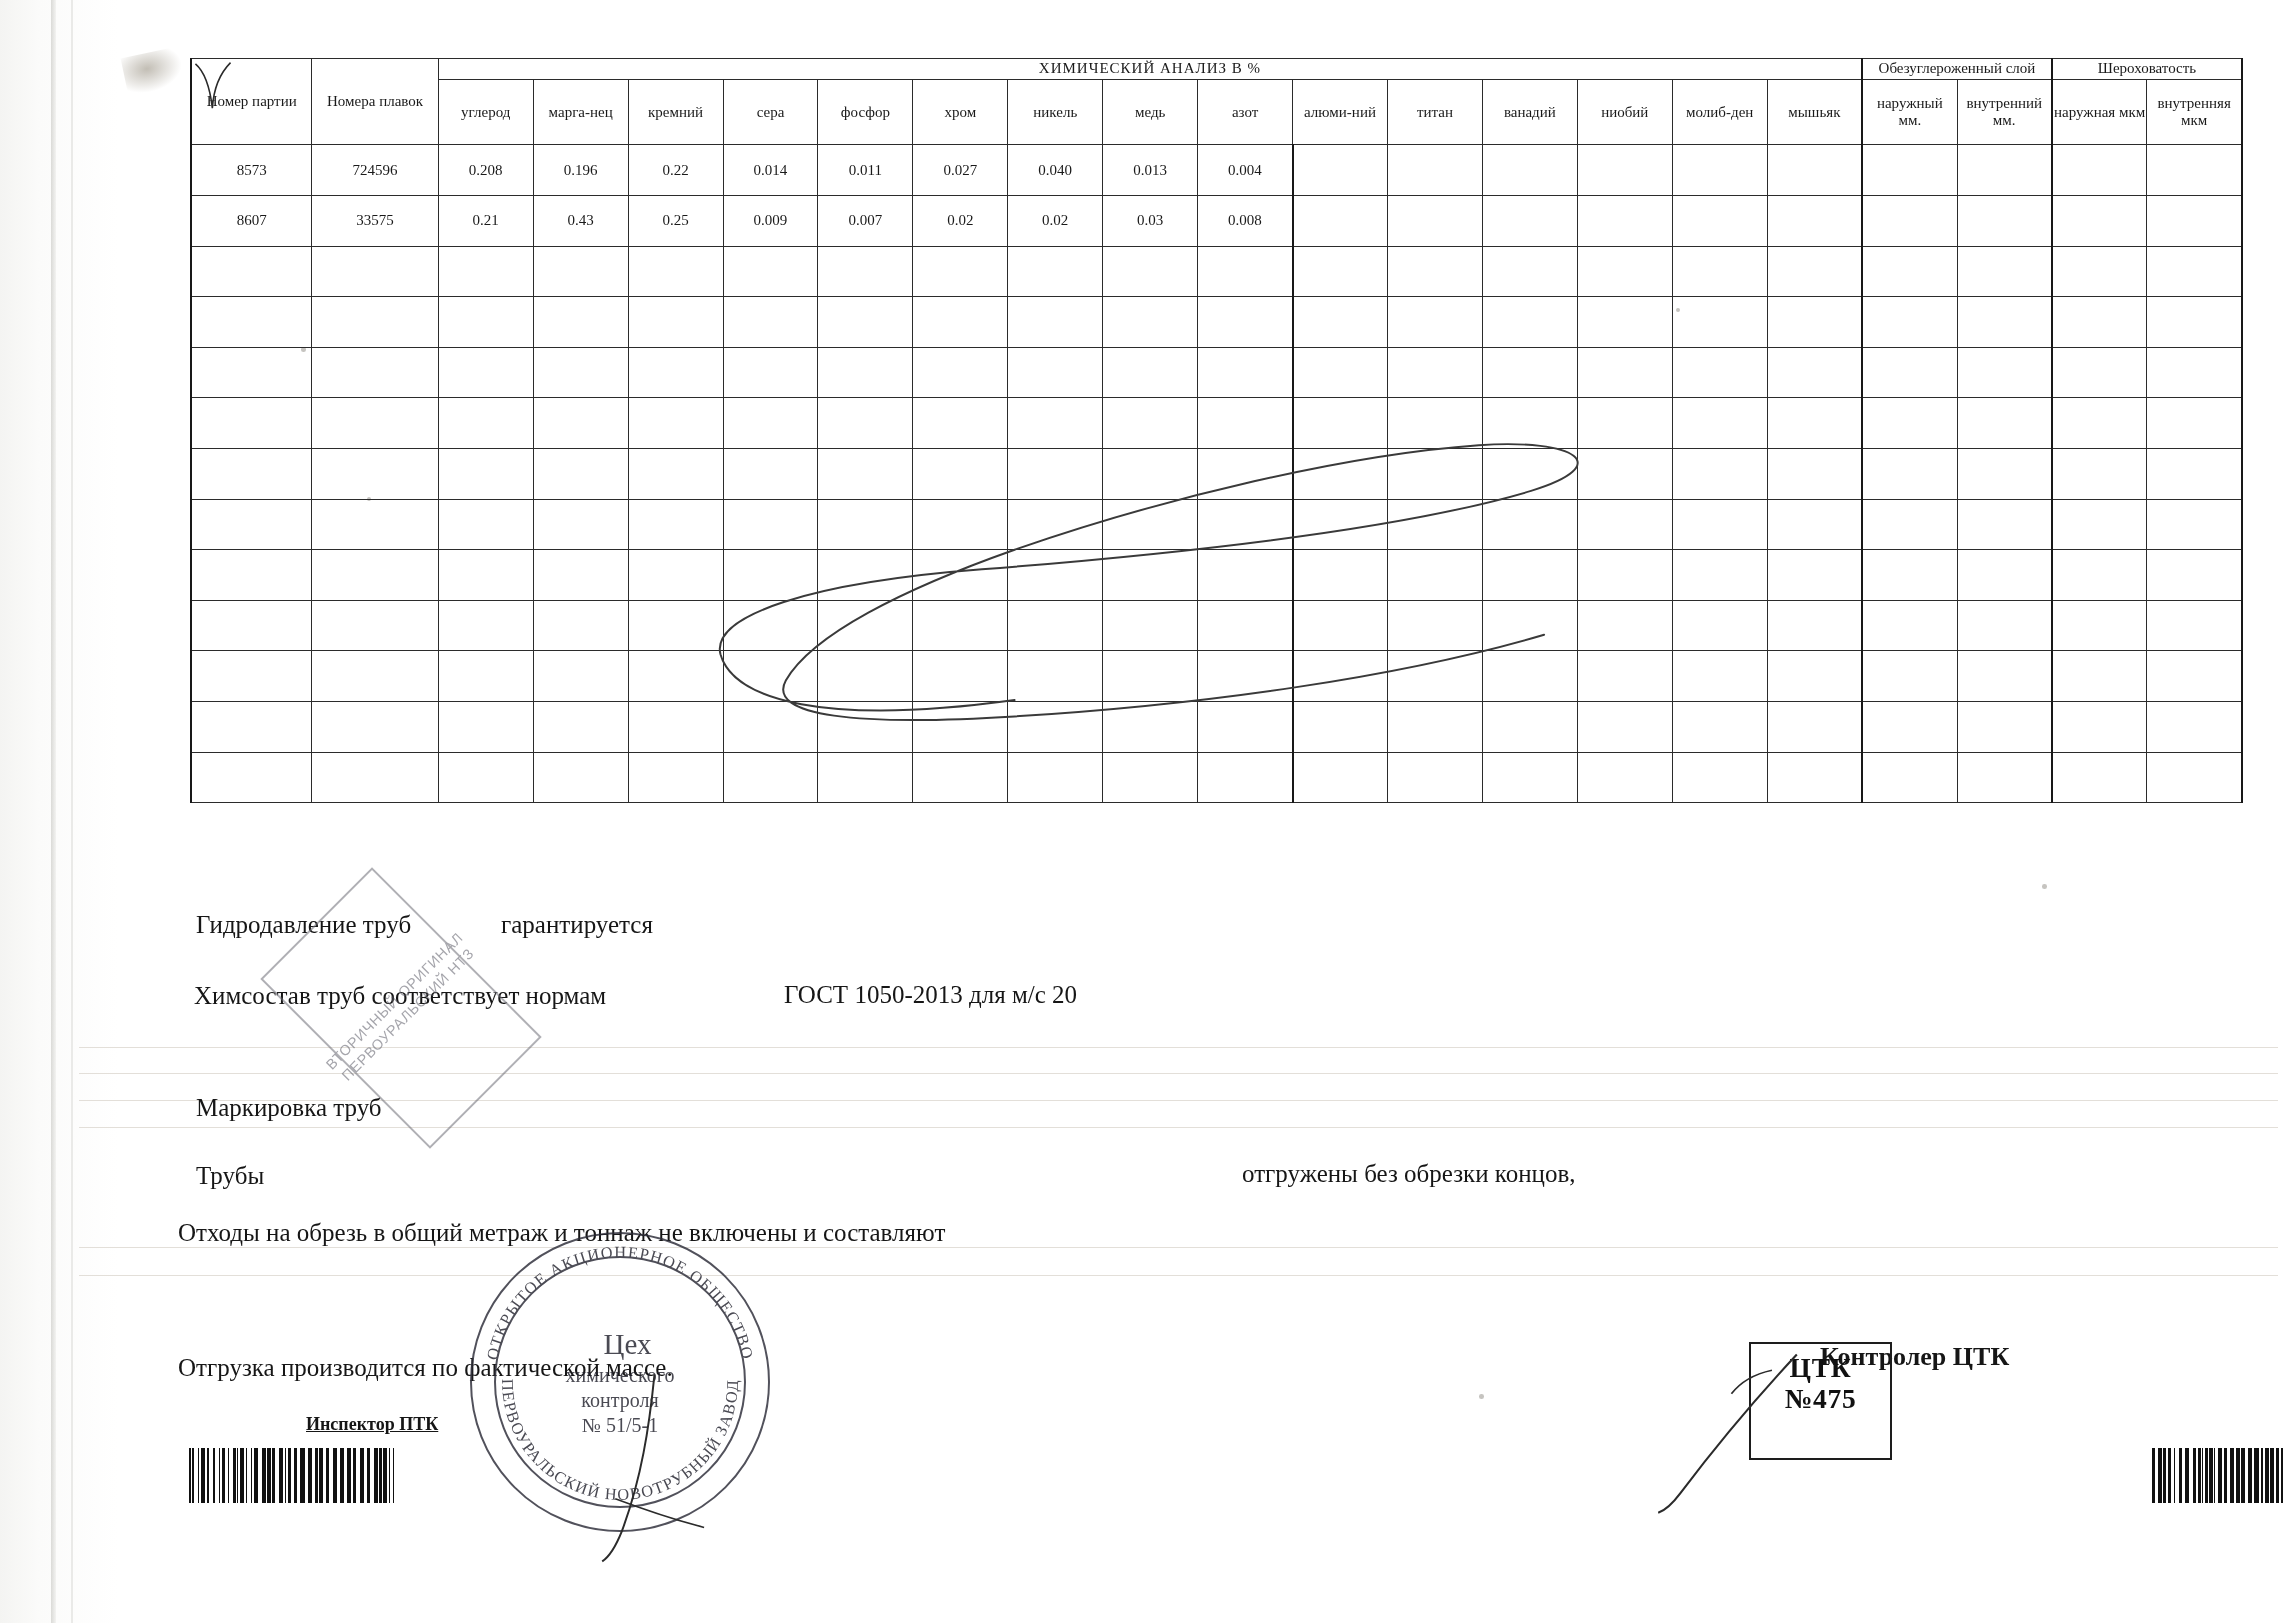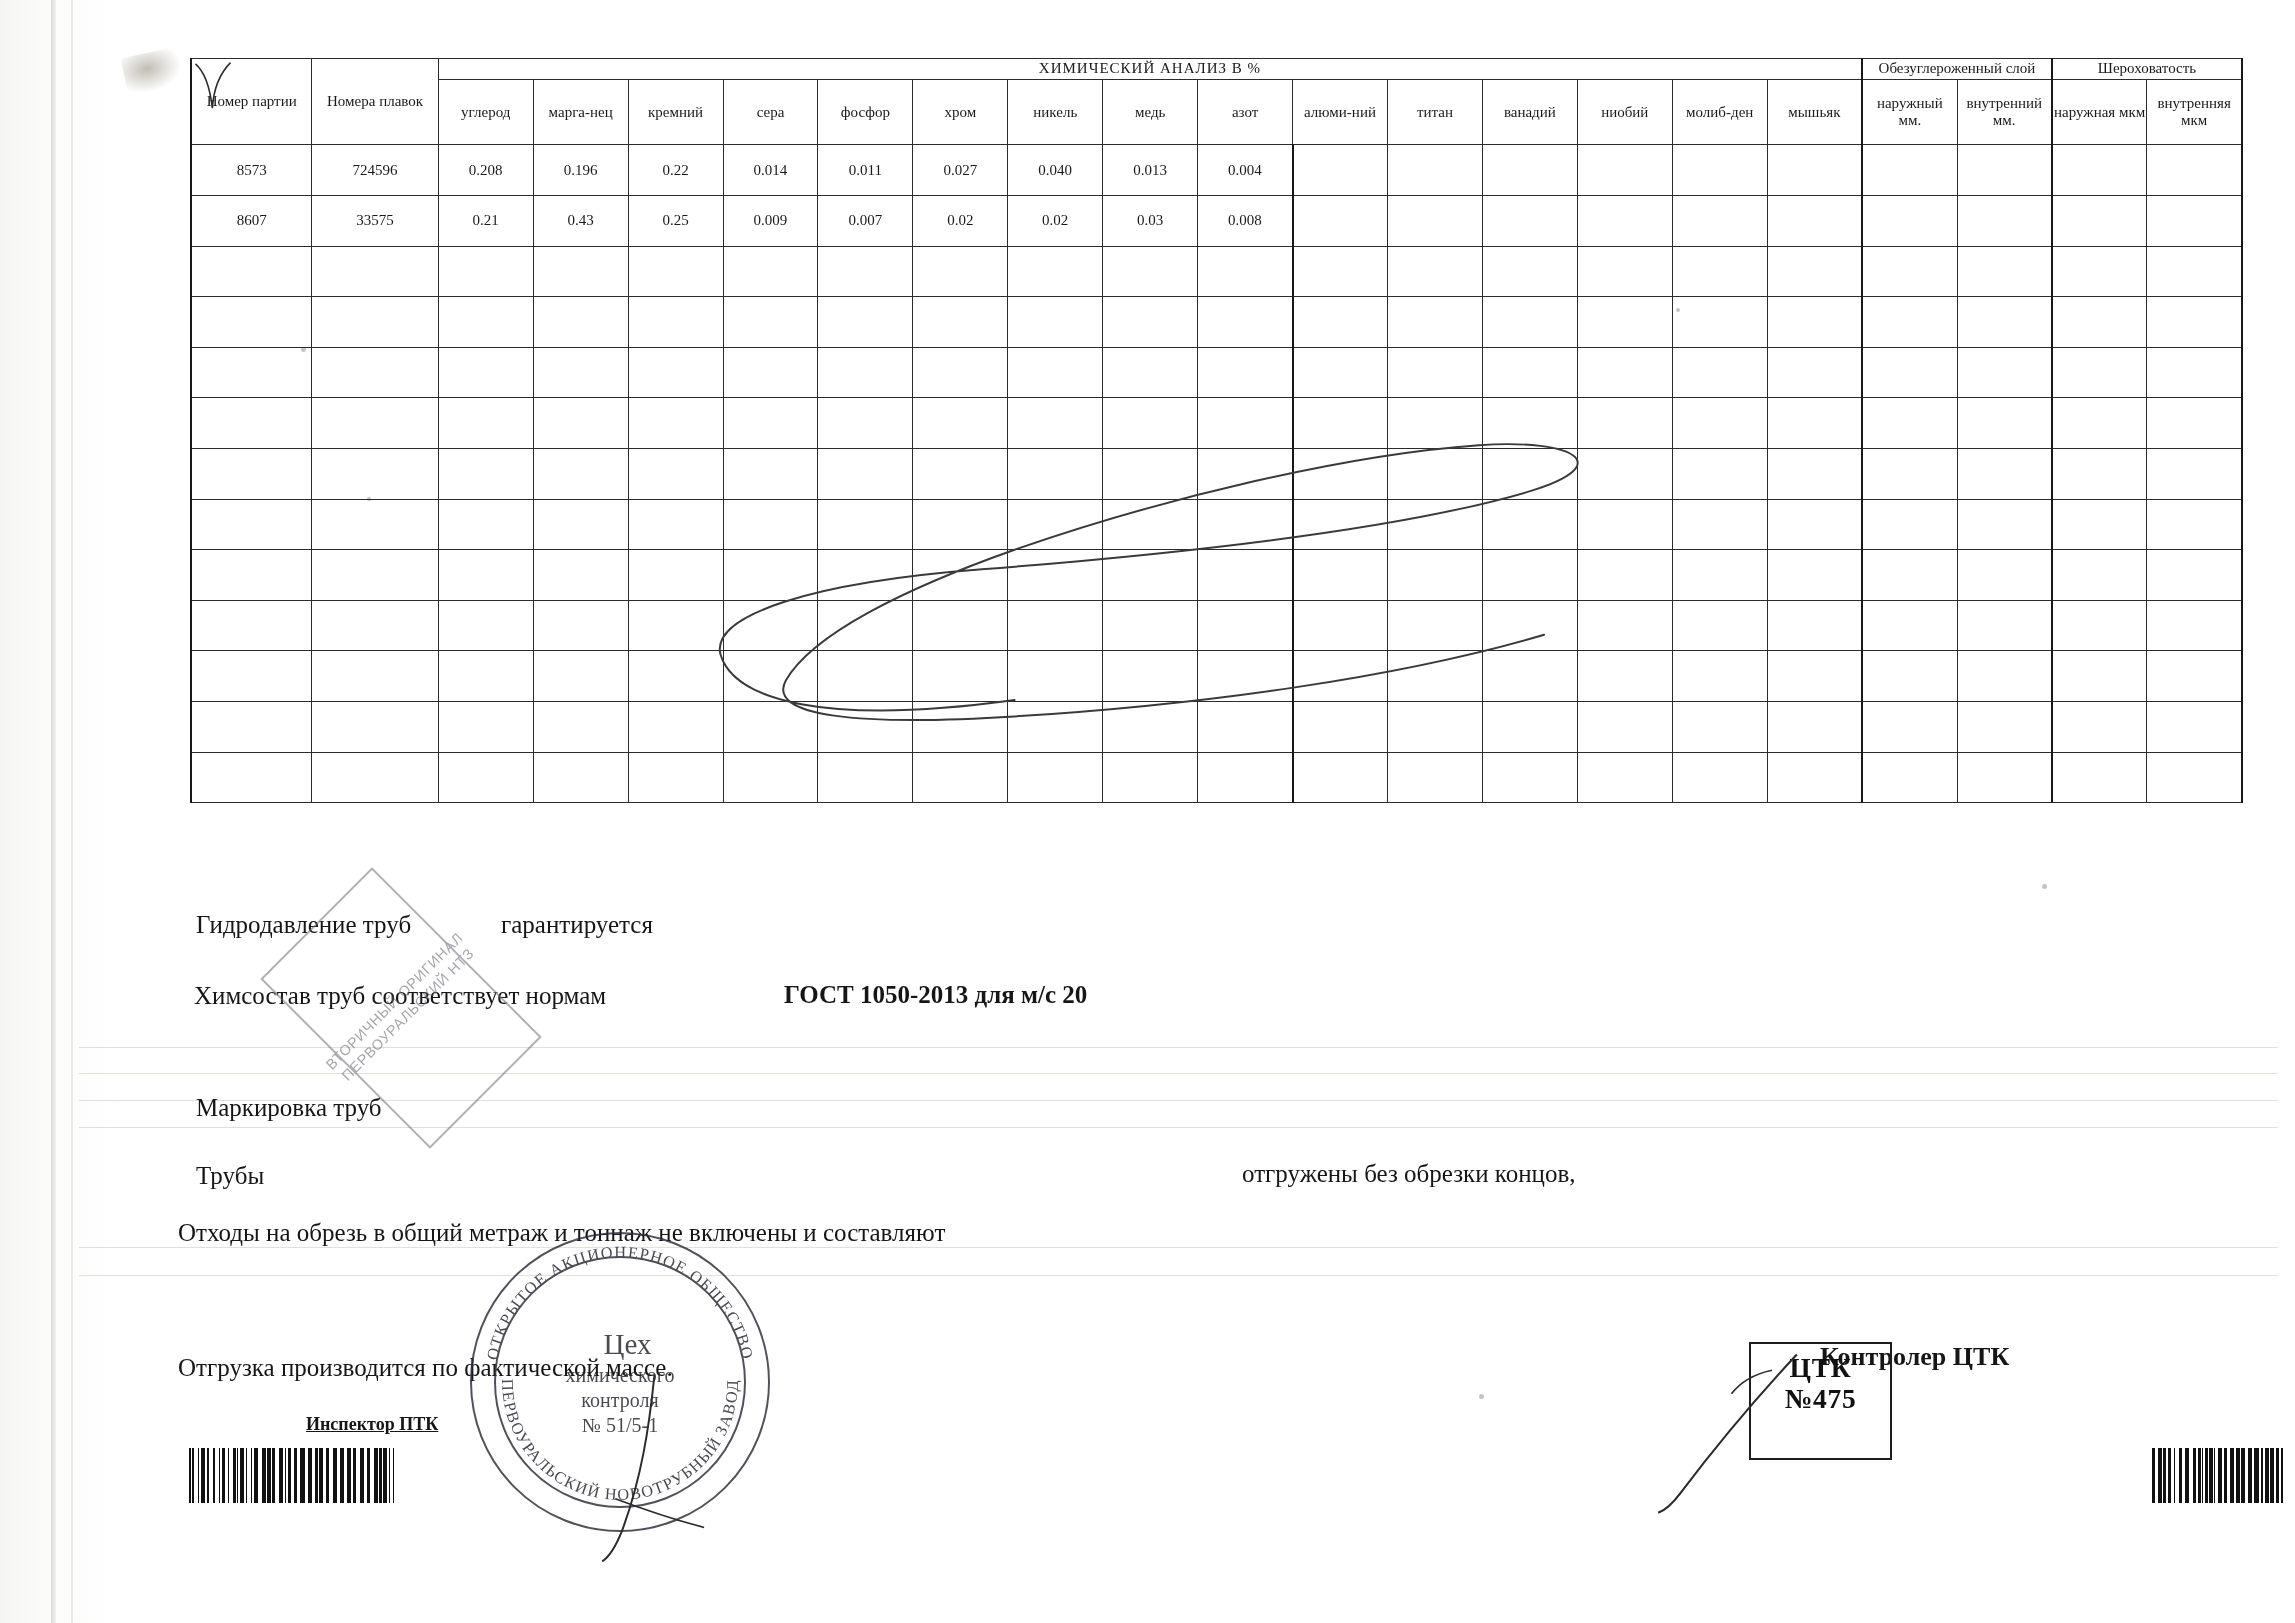--- a/index.html
+++ b/index.html
@@ -597,21 +597,21 @@
 
 <svg class="scribble" viewBox="0 0 1420 540">
   <path d="M470 430 C 180 470, 40 430, 20 360 C 5 300, 160 250, 420 230 C 700 208, 1060 170, 1260 110 C 1390 70, 1330 30, 1180 40 C 980 54, 700 120, 470 200 C 300 260, 160 330, 120 400 C 90 455, 230 470, 470 455 C 760 437, 1060 395, 1280 330" fill="none" stroke="#3a3a3a" stroke-width="3" stroke-linecap="round"></path>
 </svg>
 
 <div class="body-text">
   <div class="tline" style="left:196px; top:911px;">Гидродавление труб</div>
   <div class="tline" style="left:501px; top:911px;">гарантируется</div>
 
   <div class="tline" style="left:194px; top:982px;">Химсостав труб соответствует нормам</div>
-  <div class="tline" style="left:784px; top:981px;font-weight:bold;">ГОСТ 1050-2013 для м/с 20</div>
+  <div class="tline" style="left:784px; top:981px;">ГОСТ 1050-2013 для м/с 20</div>
 
   <div class="tline" style="left:196px; top:1094px;">Маркировка труб</div>
 
   <div class="tline" style="left:196px; top:1162px;">Трубы</div>
   <div class="tline" style="left:1242px; top:1160px;">отгружены без обрезки концов,</div>
 
   <div class="tline" style="left:178px; top:1219px;">Отходы на обрезь в общий метраж и тоннаж не включены и составляют</div>
 
   <div class="tline" style="left:178px; top:1354px;">Отгрузка производится по фактической массе.</div>
 

